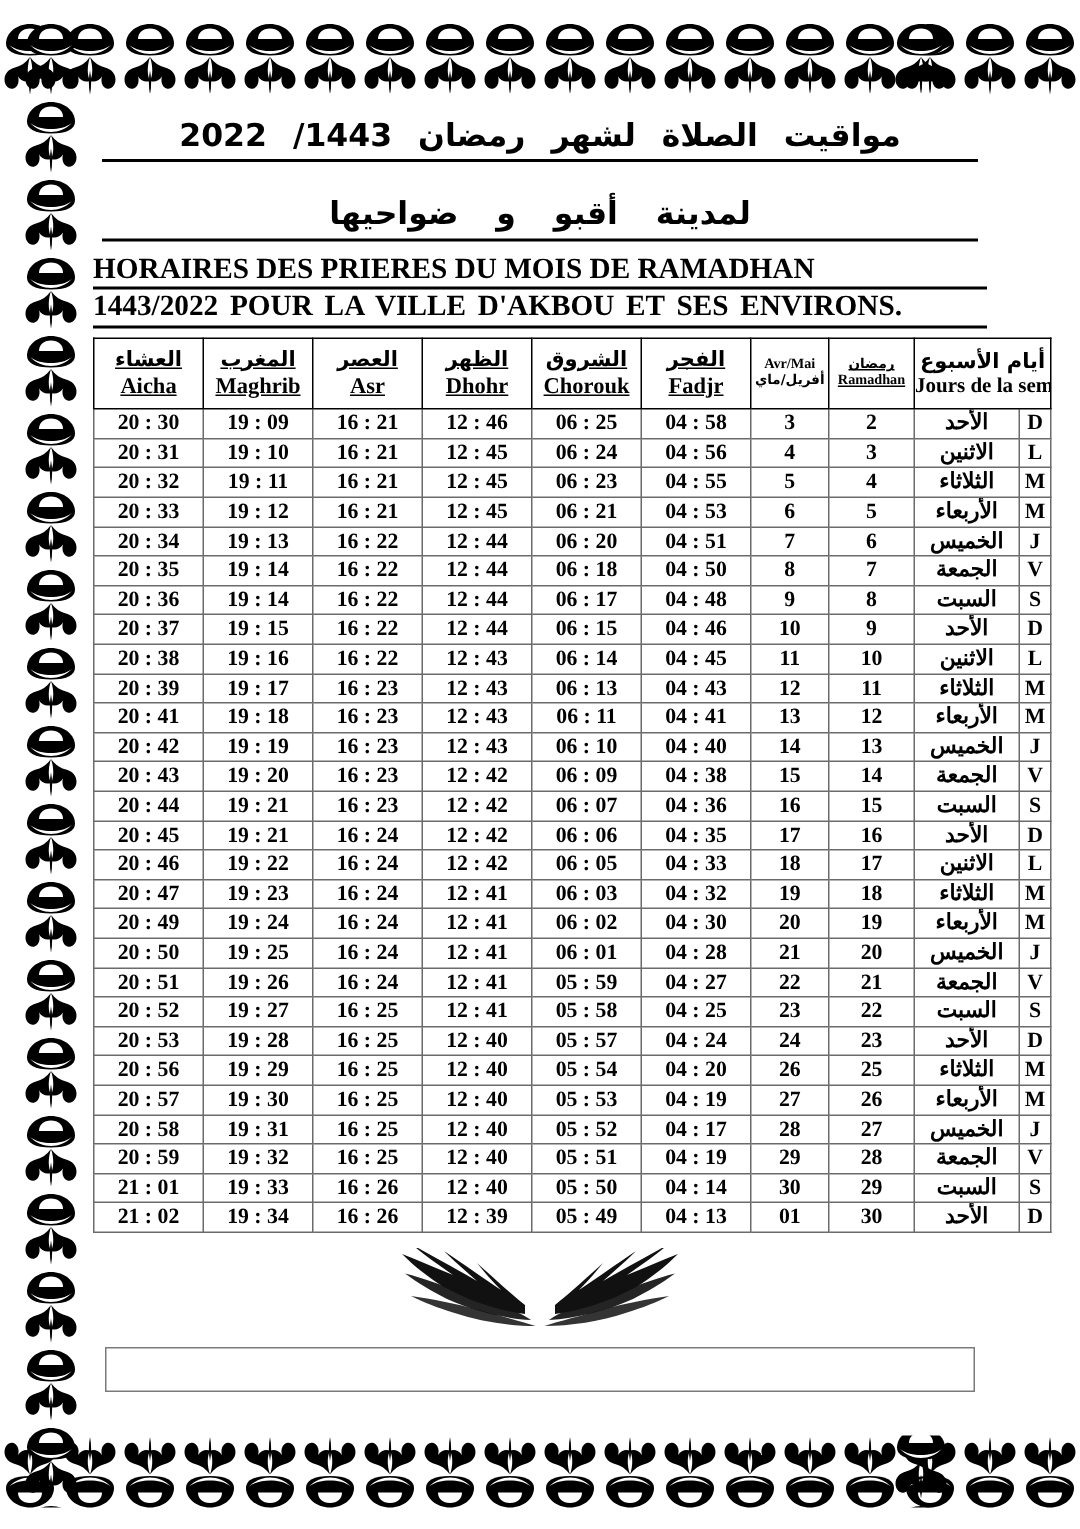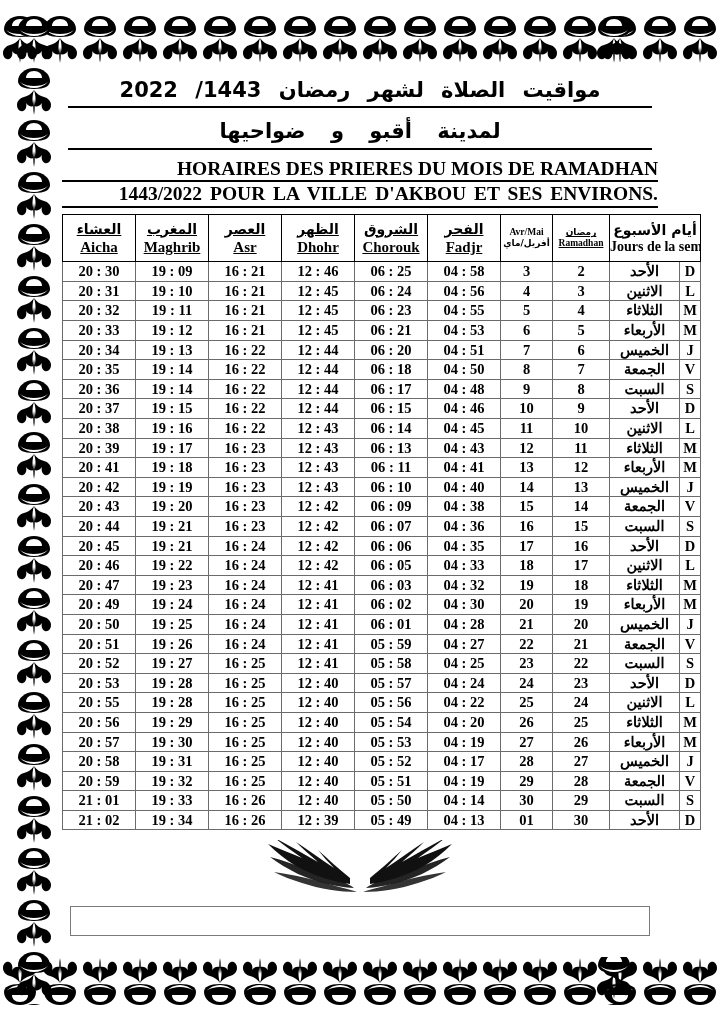--- a/index.html
+++ b/index.html
@@ -42,24 +42,24 @@
     font-family:"DejaVu Sans", sans-serif;
     font-weight:bold;
     font-size:21px;
     line-height:1.35;
     letter-spacing:0px;
     margin:14px 0 0 0;
     padding:0 6px;
   }
   .title-ar .ln{display:block;border-bottom:2.5px solid #000;padding-bottom:2px;}
   .title-ar .ln1{word-spacing:10px;}
-  .title-ar .ln2{word-spacing:18px;margin-top:9px;}
+  .title-ar .ln2{word-spacing:18px;margin-top:20px;}
 
   .title-fr{
-    text-align:right;
+    text-align:left;
     font-family:"Liberation Serif", serif;
     font-weight:bold;
     font-size:19.5px;
     line-height:1.22;
     margin-top:7px;
   }
   .title-fr .ln{display:block;border-bottom:2.5px solid #000;padding-bottom:0px;}
   .title-fr .ln2{word-spacing:3px;}
 
   
@@ -1271,32 +1271,20 @@
             <td class="c-num">16 : 25</td>
             <td class="c-num">12 : 40</td>
             <td class="c-num">05 : 57</td>
             <td class="c-num">04 : 24</td>
             <td class="c-num">24</td>
             <td class="c-num">23</td>
             <td class="c-day-ar">الأحد</td>
             <td class="c-letter">D</td>
           </tr>
           <tr>
-            <td class="c-num">20 : 55</td>
-            <td class="c-num">19 : 28</td>
-            <td class="c-num">16 : 25</td>
-            <td class="c-num">12 : 40</td>
-            <td class="c-num">05 : 56</td>
-            <td class="c-num">04 : 22</td>
-            <td class="c-num">25</td>
-            <td class="c-num">24</td>
-            <td class="c-day-ar">الاثنين</td>
-            <td class="c-letter">L</td>
-          </tr>
-          <tr>
             <td class="c-num">20 : 56</td>
             <td class="c-num">19 : 29</td>
             <td class="c-num">16 : 25</td>
             <td class="c-num">12 : 40</td>
             <td class="c-num">05 : 54</td>
             <td class="c-num">04 : 20</td>
             <td class="c-num">26</td>
             <td class="c-num">25</td>
             <td class="c-day-ar">الثلاثاء</td>
             <td class="c-letter">M</td>

